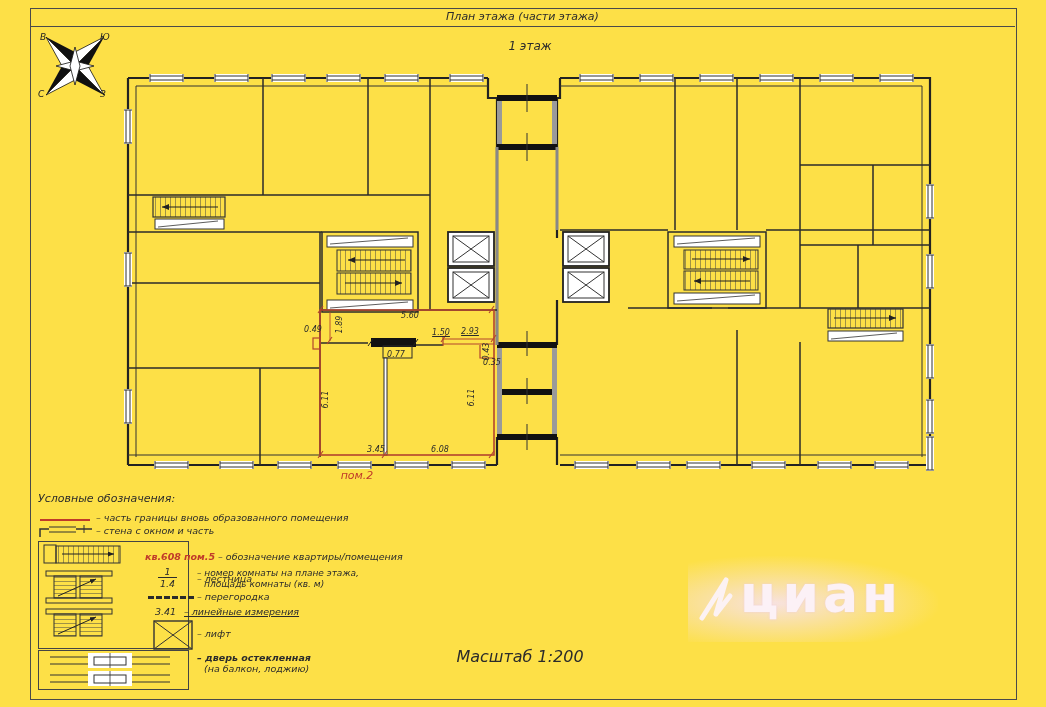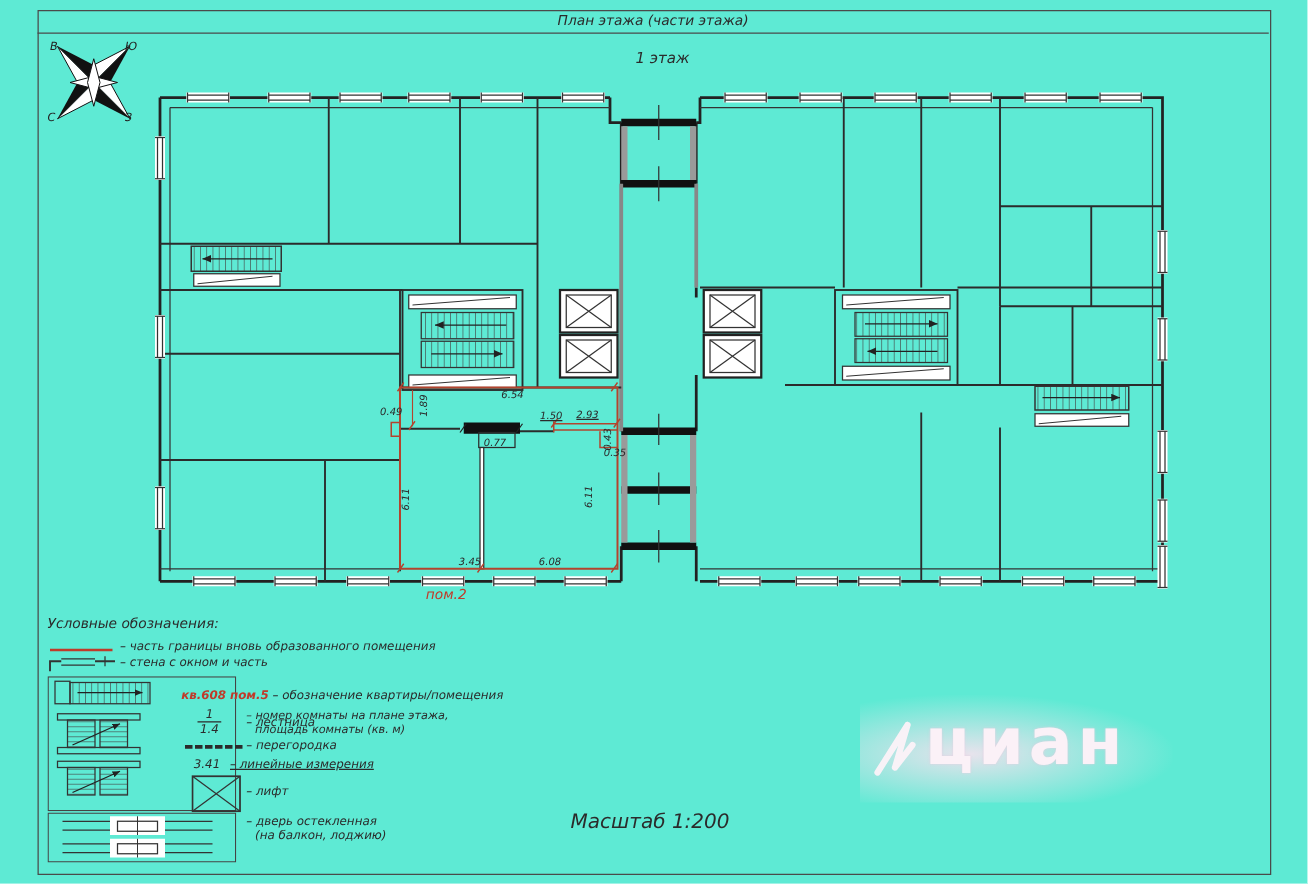--- a/index.html
+++ b/index.html
@@ -1,17 +1,17 @@
 <!DOCTYPE html>
 <html><head>
 <meta charset="utf-8">
 <style>
   :root{ --red:#c03a2a; --wall:#2b2b2b; }
   html,body{margin:0;padding:0;background:#fff;}
-  #stage{position:relative;width:1046px;height:707px;background:#5eead4;overflow:hidden;
+  #stage{position:relative;width:1046px;height:707px;background:#fde047;overflow:hidden;
          font-family:"DejaVu Sans",sans-serif;color:#2b2b2b;}
   .abs{position:absolute;}
   .t{position:absolute;font-style:italic;color:#2b2b2b;white-space:nowrap;}
   .ctr{text-align:center;}
   .dim{font-size:8px;}
   .vdim{transform:rotate(-90deg);transform-origin:center center;}
   .redtxt{color:var(--red);}
   .frame{position:absolute;left:30px;top:8px;width:985px;height:690px;border:1px solid #4a4a4a;}
   .titlesep{position:absolute;left:30px;top:26px;width:985px;height:0;border-top:1px solid #4a4a4a;}
   .leg{font-size:9.5px;}
@@ -225,21 +225,21 @@
       <g stroke-width="1.1">
         <path d="M318,313 l5,-7 M489,313 l5,-7 M327,344 l5,-7 M318,458 l5,-7 M489,458 l5,-7 M382,458 l5,-7 M441,342 l5,-7 M491,342 l5,-7"></path>
       </g>
     </g>
 
     <g stroke="#222" stroke-width="1">
       <path d="M368,346 l5,-7 M413,346 l5,-7"></path>
     </g>
   </svg>
 
-  <div class="t dim ctr" style="left:380px;top:311px;width:60px;">6.54</div>
+  <div class="t dim ctr" style="left:380px;top:311px;width:60px;">5.60</div>
   <div class="t dim ctr" style="left:300px;top:325px;width:26px;">0.49</div>
   <div class="t dim ctr vdim" style="left:326px;top:320px;width:26px;">1.89</div>
   <div class="t dim ctr" style="left:379px;top:328px;width:30px;text-decoration:underline;margin-left:47px;">1.50</div>
   <div class="t dim ctr" style="left:455px;top:327px;width:30px;text-decoration:underline;">2.93</div>
   <div class="t dim ctr" style="left:383px;top:350px;width:26px;">0.77</div>
   <div class="t dim ctr vdim" style="left:473px;top:347px;width:26px;">0.43</div>
   <div class="t dim ctr" style="left:478px;top:358px;width:28px;">0.35</div>
   <div class="t dim ctr vdim" style="left:310px;top:395px;width:30px;">6.11</div>
   <div class="t dim ctr vdim" style="left:456px;top:393px;width:30px;">6.11</div>
   <div class="t dim ctr" style="left:337px;top:445px;width:30px;margin-left:24px;">3.45</div>
@@ -328,21 +328,21 @@
       <line x1="60" y1="0" x2="60" y2="15" stroke="#333" stroke-width="0.8"></line>
     </g>
     <g transform="translate(12,21)">
       <line x1="0" y1="4" x2="120" y2="4" stroke="#333" stroke-width="1"></line>
       <line x1="0" y1="11" x2="120" y2="11" stroke="#333" stroke-width="1"></line>
       <rect x="38" y="0" width="44" height="15" fill="#fff" stroke="none"></rect>
       <rect x="44" y="4" width="32" height="8" fill="none" stroke="#333" stroke-width="1"></rect>
       <line x1="60" y1="0" x2="60" y2="15" stroke="#333" stroke-width="0.8"></line>
     </g>
   </svg>
-  <div class="t leg" style="left:197px;top:652px;">– дверь остекленная</div>
+  <div class="t leg" style="left:197px;top:652px;font-weight:bold;">– дверь остекленная</div>
   <div class="t leg" style="left:204px;top:663px;">(на балкон, лоджию)</div>
 
   <div class="wm">
     <svg class="abs" style="left:8px;top:10px;" width="52" height="60">
       <path d="M6,52 L30,14 M30,14 L20,48 M20,48 L34,30" fill="none" stroke="rgba(252,242,248,0.95)" stroke-width="5" stroke-linecap="round"></path>
     </svg>
     <span>циан</span>
   </div>
 
 </div>

